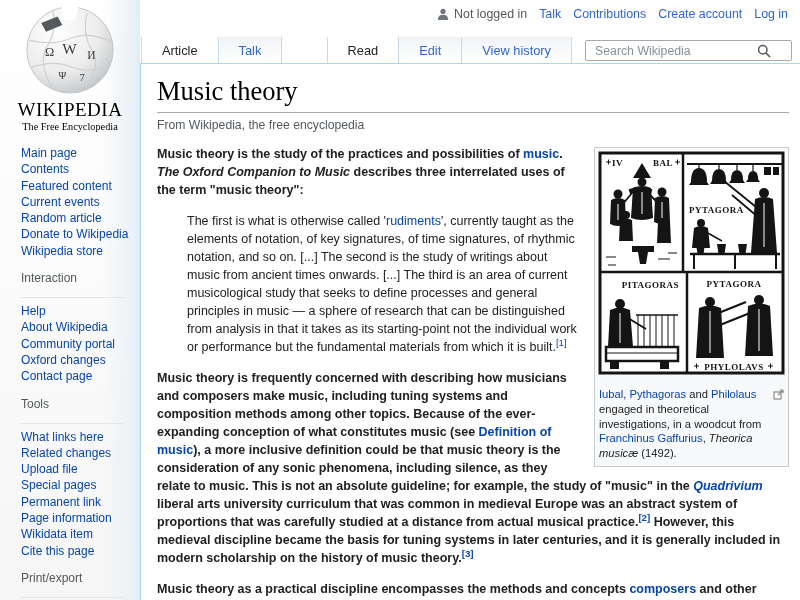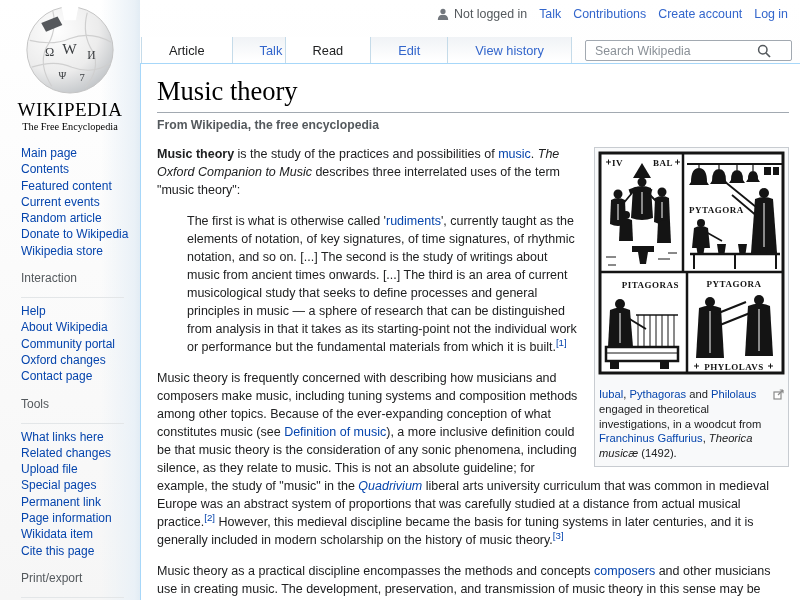--- a/index.html
+++ b/index.html
@@ -16,37 +16,37 @@
   .logo{width:140px;text-align:center;padding-top:2px;cursor:pointer;}
   .wordmark{font-family:"Liberation Serif",serif;font-size:19px;letter-spacing:.5px;color:#000;margin-top:1px;}
   .tagline{font-family:"Liberation Serif",serif;font-size:10.3px;color:#000;}
   .sb-nav{padding:13px 6px 0 21px;}
   .sb-link{display:block;font-size:12px;line-height:16.3px;color:#0645ad;cursor:pointer;}
   .sb-h{font-size:12px;font-weight:normal;color:#54595d;margin:12px 0 5px;padding-bottom:12px;
     border-bottom:1px solid #e3e6e8;width:103px;}
   
   .tabs-left{position:absolute;left:141px;top:37px;height:26px;display:flex;z-index:4;}
   .tabs-right{position:absolute;right:8px;top:37px;height:26px;display:flex;z-index:4;}
-  .tab{display:flex;align-items:center;padding:0 27px;font-size:12.8px;color:#36c;cursor:pointer;white-space:nowrap;
+  .tab{display:flex;align-items:center;padding:0 20px;font-size:12.8px;color:#36c;cursor:pointer;white-space:nowrap;
     background:linear-gradient(to bottom,#f0f3f6,#ffffff 90%);border-left:1px solid #c5dbe9;}
   .tab.endcap{border-right:1px solid #c5dbe9;}
   .tab.active{background:#fff;color:#202122;}
   .searchbox{margin:3px 0 0 13px;width:181px;height:19px;border:1px solid #a2a9b1;border-radius:2px;background:#fff;
     display:flex;align-items:center;padding:0 17px 0 7px;}
   .searchbox input{border:none;outline:none;flex:1;min-width:0;font-size:12.3px;font-family:inherit;color:#202122;background:transparent;}
   .searchbox input::placeholder{color:#8a9097;}
   .search-btn{border:none;background:none;padding:0 3px;cursor:pointer;display:flex;align-items:center;}
   
   .content{position:absolute;left:140px;top:63px;right:0;bottom:0;background:#fff;
     border-left:1px solid #a7d7f9;border-top:1px solid #a7d7f9;padding:11px 11px 0 16px;overflow:hidden;}
   .title{font-family:"Liberation Serif",serif;font-size:26.5px;font-weight:normal;color:#000;
     margin:0;padding:1px 0 5px;border-bottom:1px solid #a2a9b1;}
-  .subtitle{font-size:12.2px;color:#54595d;margin:5px 0 13px;font-weight:bold;}
+  .subtitle{font-size:12.2px;color:#54595d;margin:5px 0 13px;}
   .article-body{font-size:12.5px;line-height:18px;}
-  .article-body p{margin:0 0 13px;}
+  .article-body p{margin:0 0 13px;font-weight:bold;}
   .article-body blockquote{margin:0 10px 13px 30px;}
   .wl{color:#0645ad;cursor:pointer;}
   .it{font-style:italic;}
   sup{font-size:9.7px;line-height:0;}
   
   .thumb{float:right;width:195px;margin:2px 0 8px 15px;border:1px solid #c8ccd1;background:#f8f9fa;padding:3px;box-sizing:border-box;}
   .woodcut{display:block;width:187px;height:224px;background:#fff;cursor:pointer;}
   .thumbcaption{font-size:11.2px;line-height:14.8px;color:#202122;padding:12px 1px 2px;}
   .magnify{float:right;margin:2px 0 2px 5px;cursor:pointer;}
   .wlabel{font-family:"Liberation Serif",serif;font-weight:bold;font-size:9px;fill:#141414;letter-spacing:.5px;}

